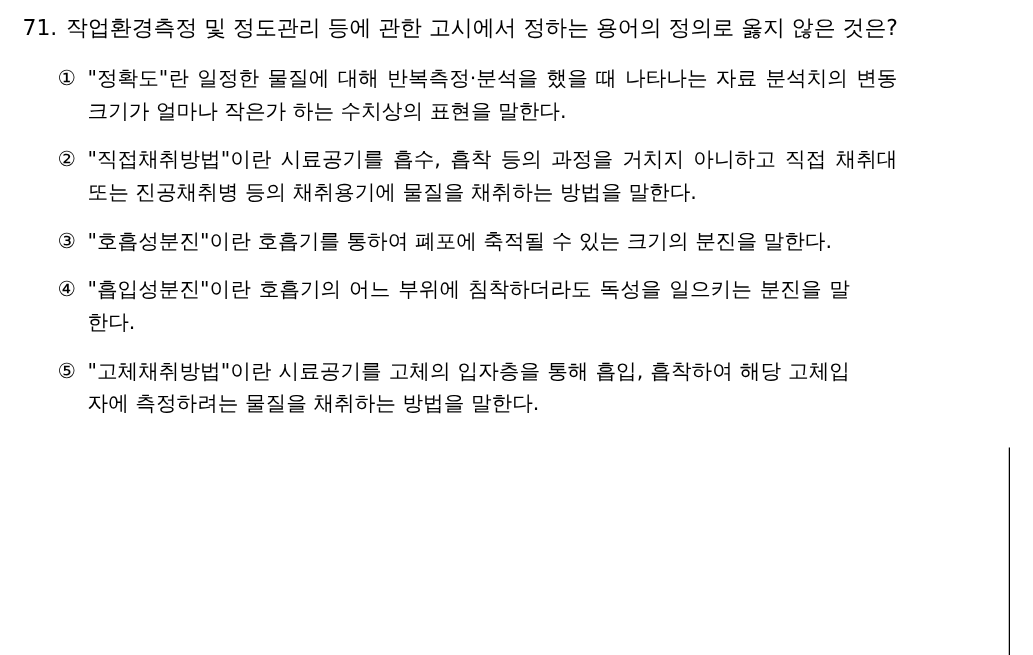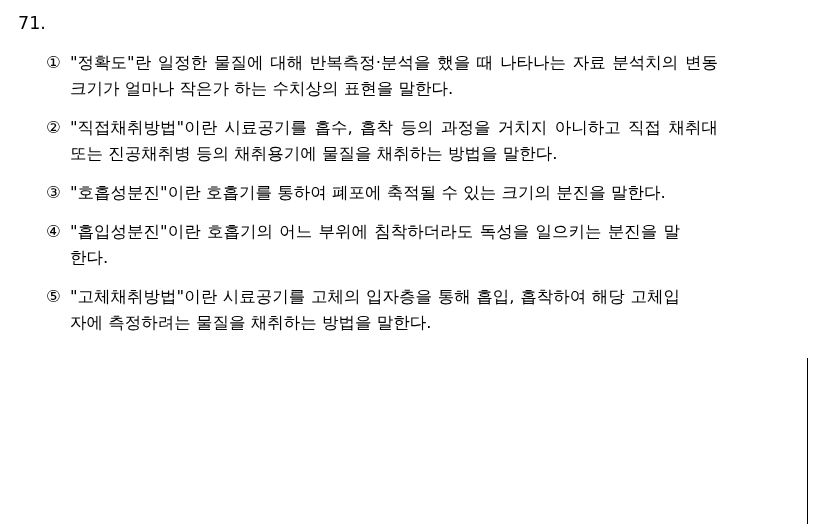--- a/index.html
+++ b/index.html
@@ -86,20 +86,21 @@
 </style>
 </head>
 <body>
 
 <div class="page">
 
   <div class="edge-rule"></div>
 
   <div class="question">
     <div class="q-num">71.</div>
+    <div class="q-text">작업환경측정 및 정도관리 등에 관한 고시에서 정하는 용어의 정의로 옳지 않은 것은?</div>
   </div>
 
   <div class="choices">
 
     <div class="choice">
       <div class="c-marker">①</div>
       <div class="c-text">"정확도"란 일정한 물질에 대해 반복측정·분석을 했을 때 나타나는 자료 분석치의 변동크기가 얼마나 작은가 하는 수치상의 표현을 말한다.</div>
     </div>
 
     <div class="choice">

